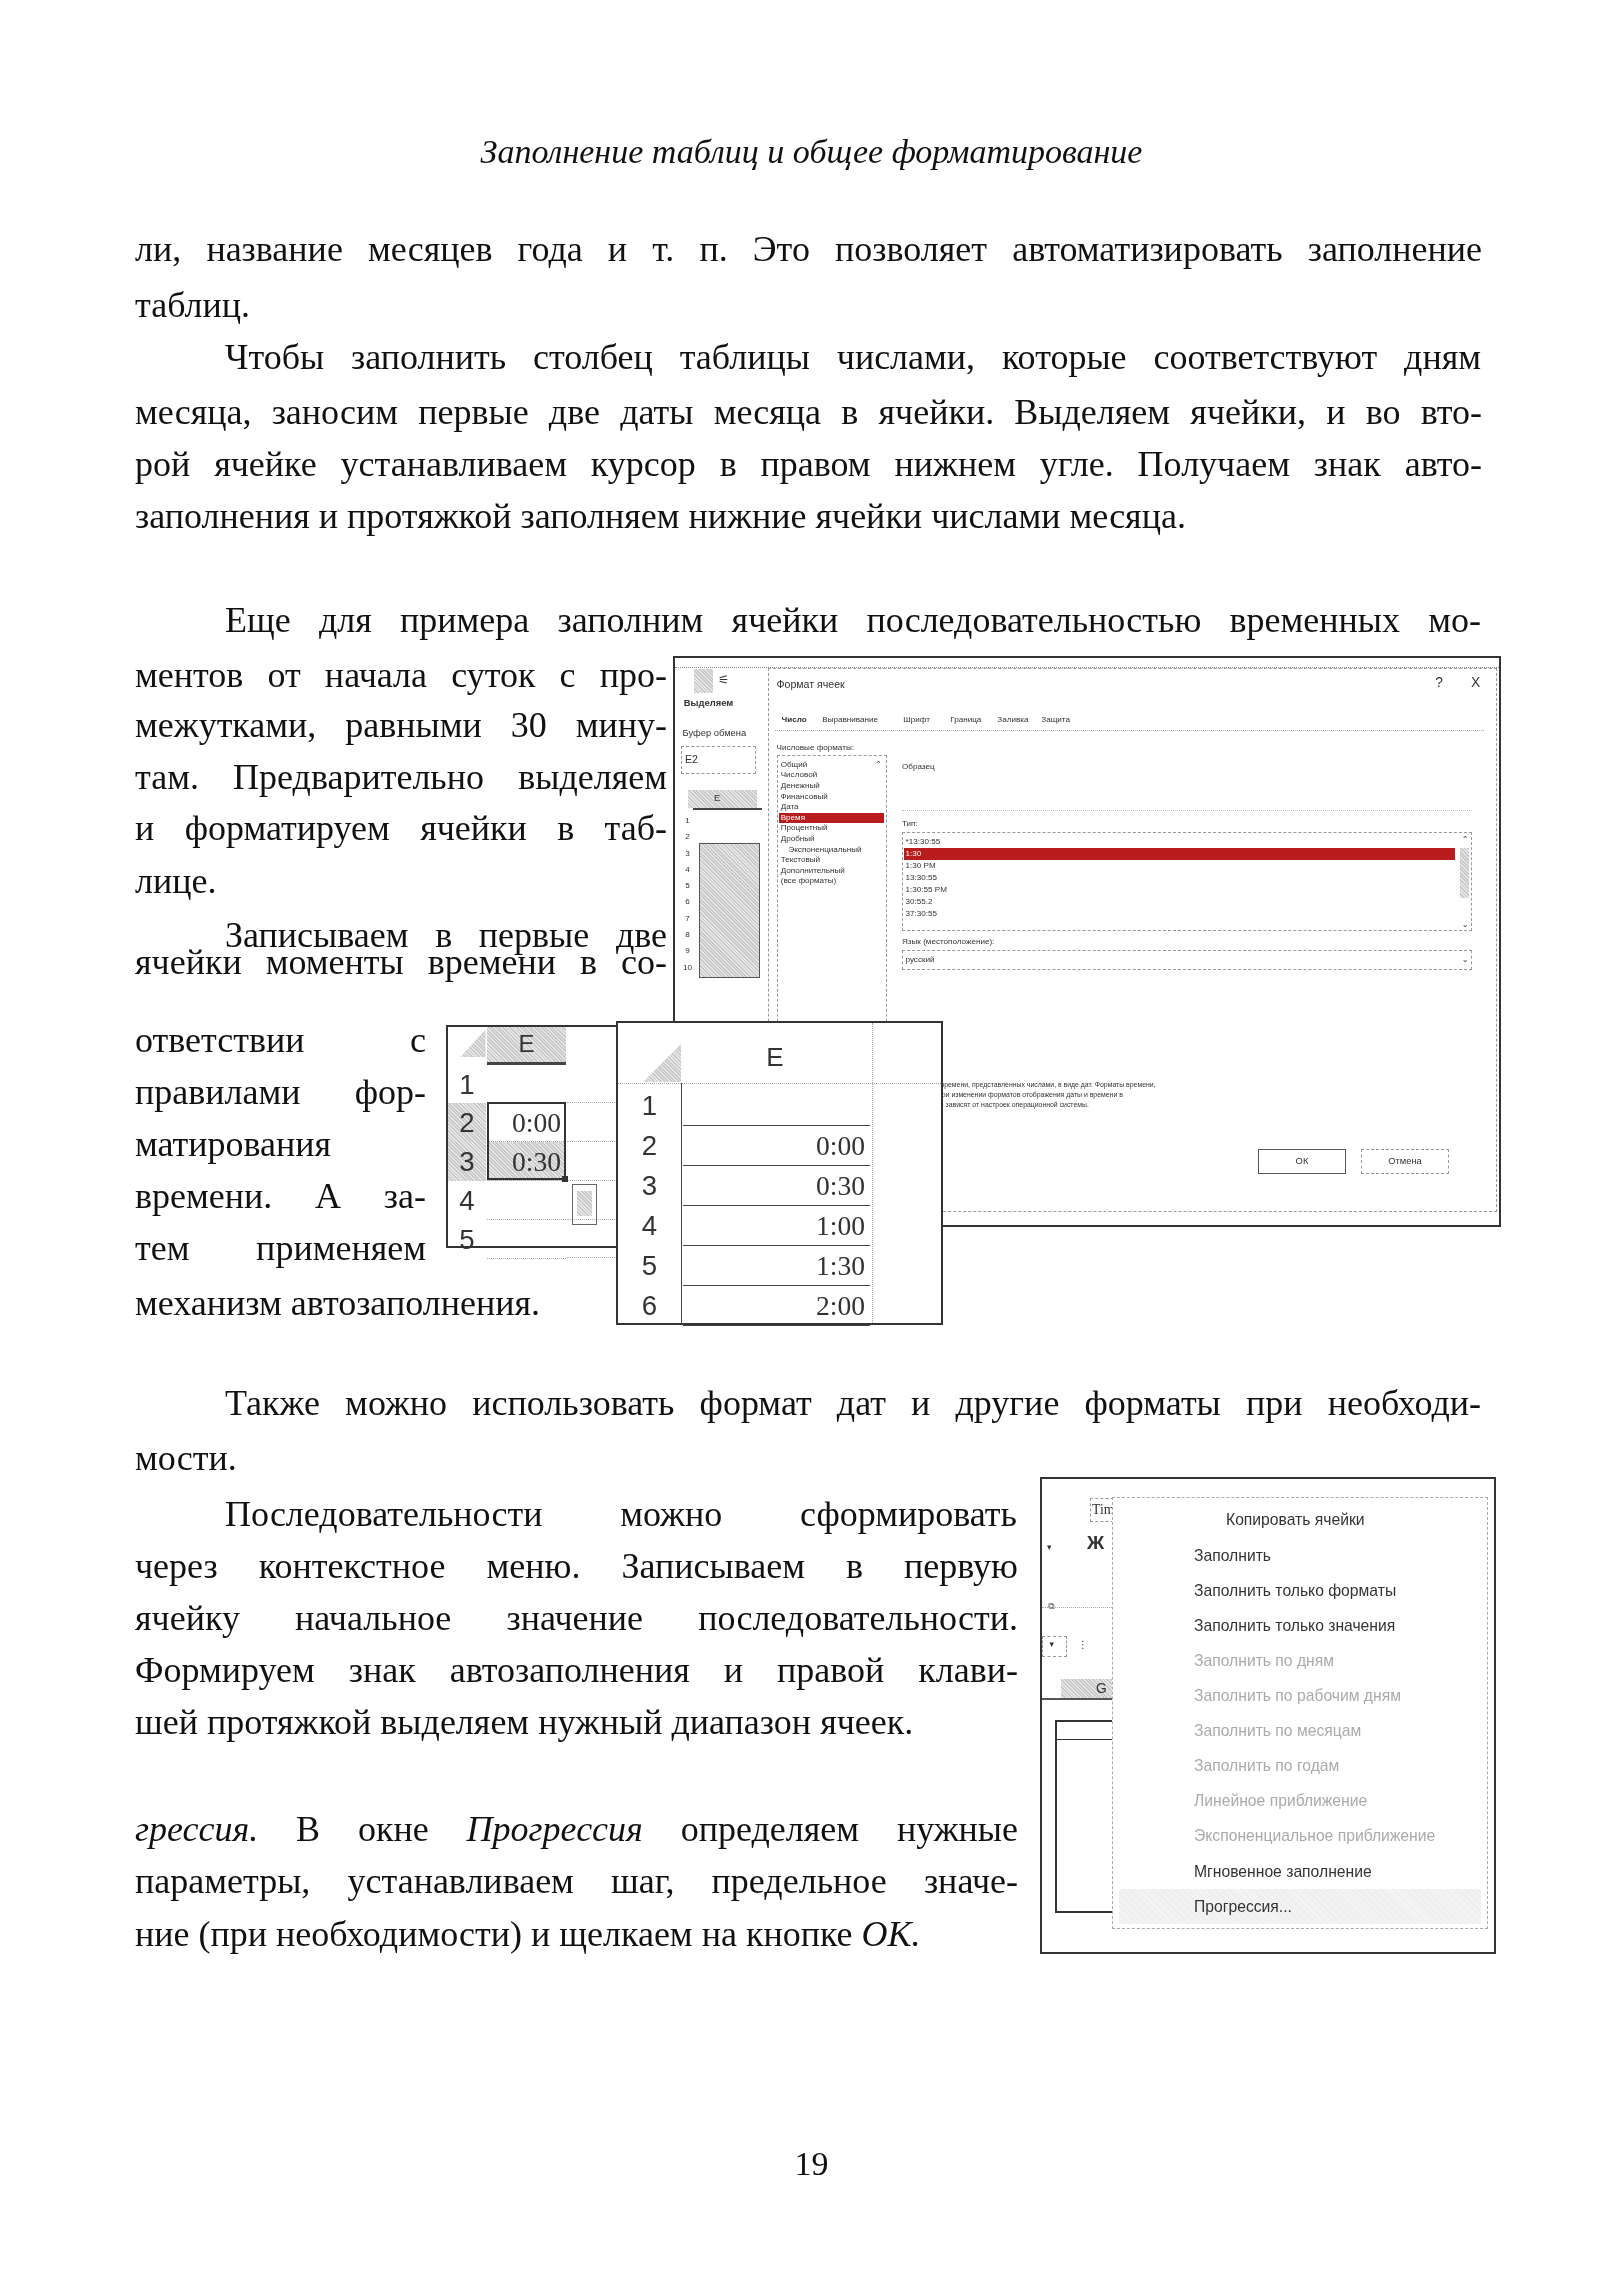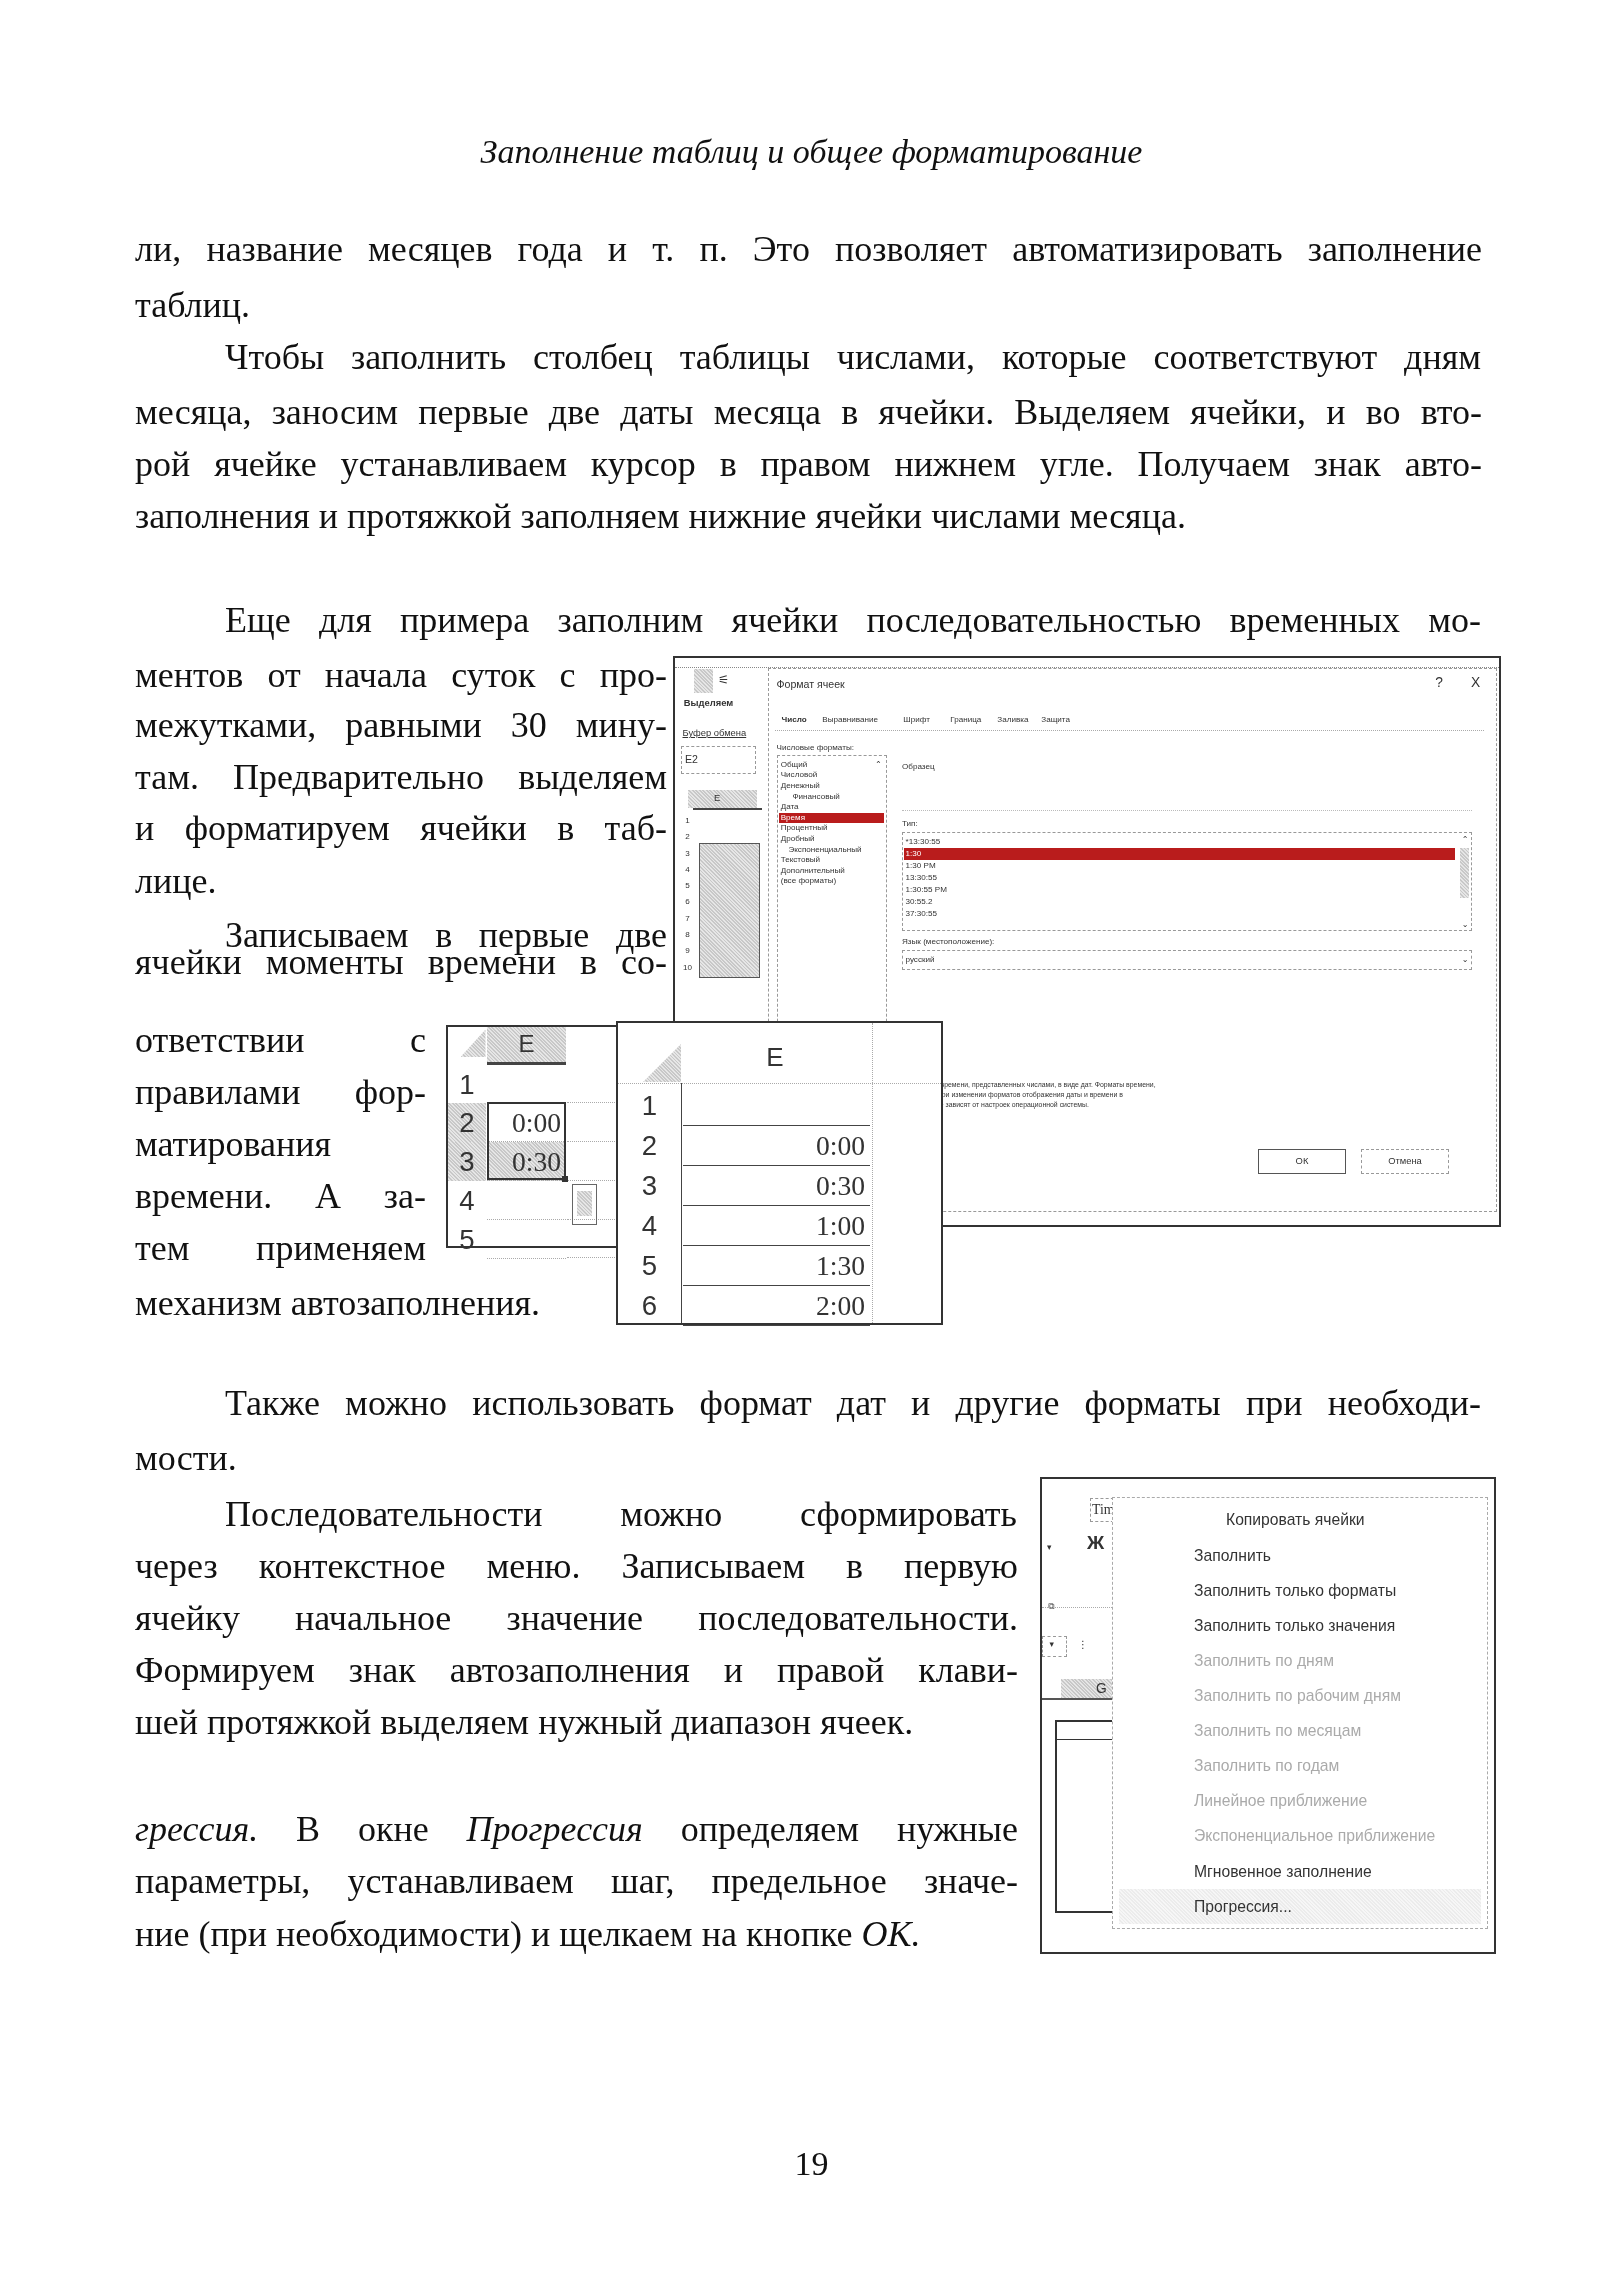--- a/index.html
+++ b/index.html
@@ -75,21 +75,21 @@
 
   <div class="pn">19</div>
 
   <div class="shot" style="left:673px;top:656px;width:828px;height:571px;">
 
     <div class="abs" style="left:0;right:0;top:0;height:8.8px;border-bottom:1.3px dotted #888;"></div>
 
     <div class="abs hatch" style="left:19px;top:11.3px;width:19px;height:24px;"></div>
     <div class="abs" style="left:43px;top:13.8px;font-size:12.5px;">⚟</div>
     <div class="abs sm" style="left:8.8px;top:39px;font-weight:bold;">Выделяем</div>
-    <div class="abs sm" style="left:7.5px;top:69px;text-decoration:underline;">Буфер обмена</div>
+    <div class="abs sm" style="left:7.5px;top:69px;">Буфер обмена</div>
     <div class="dash" style="left:6.3px;top:88px;width:75px;height:27.6px;"></div>
     <div class="abs" style="left:10px;top:95px;font-size:10.6px;">E2</div>
 
     <div class="abs hatch" style="left:12.5px;top:132px;width:69px;height:17.5px;"></div>
     <div class="abs sm" style="left:39px;top:134px;">E</div>
     <div class="abs" style="left:17.5px;top:150px;width:69px;height:1.9px;background:#444;"></div>
     <div class="abs hatch" style="left:24px;top:185px;width:61px;height:135px;border:1.3px solid #555;box-sizing:border-box;"></div>
     <div class="abs" id="mini-rows" style="left:3.8px;top:155px;width:17.5px;">
         <div class="xs" style="height:16.3px;line-height:16.3px;text-align:center;">1</div>
         <div class="xs" style="height:16.3px;line-height:16.3px;text-align:center;">2</div>
@@ -116,21 +116,21 @@
           <div class="abs xs" style="left:222px;top:1.3px;">Заливка</div>
           <div class="abs xs" style="left:266px;top:1.3px;">Защита</div>
         </div>
 
       <div class="abs xs" style="left:7.5px;top:74px;">Числовые форматы:</div>
       <div class="dash" style="left:7.5px;top:86px;width:110px;height:401px;background:#fff;">
         <div class="abs" id="cat-list" style="left:1.9px;top:3.8px;right:1.9px;">
             <div class="xs" style="height:10.6px;line-height:10.6px;padding-left:1.3px;">Общий</div>
             <div class="xs" style="height:10.6px;line-height:10.6px;padding-left:1.3px;">Числовой</div>
             <div class="xs" style="height:10.6px;line-height:10.6px;padding-left:1.3px;">Денежный</div>
-            <div class="xs" style="height:10.6px;line-height:10.6px;padding-left:13px;">Финансовый</div>
+            <div class="xs" style="height:10.6px;line-height:10.6px;padding-left:1px;">Финансовый</div>
             <div class="xs" style="height:10.6px;line-height:10.6px;padding-left:1.3px;">Дата</div>
             <div class="xs sel" style="height:10.6px;line-height:10.6px;padding-left:1.3px;">Время</div>
             <div class="xs" style="height:10.6px;line-height:10.6px;padding-left:1.3px;">Процентный</div>
             <div class="xs" style="height:10.6px;line-height:10.6px;padding-left:1.3px;">Дробный</div>
             <div class="xs" style="height:10.6px;line-height:10.6px;padding-left:9px;">Экспоненциальный</div>
             <div class="xs" style="height:10.6px;line-height:10.6px;padding-left:1.3px;">Текстовый</div>
             <div class="xs" style="height:10.6px;line-height:10.6px;padding-left:1.3px;">Дополнительный</div>
             <div class="xs" style="height:10.6px;line-height:10.6px;padding-left:1.3px;">(все форматы)</div>
           </div>
         <div class="abs xs" style="right:3.8px;top:2.5px;">⌃</div>

